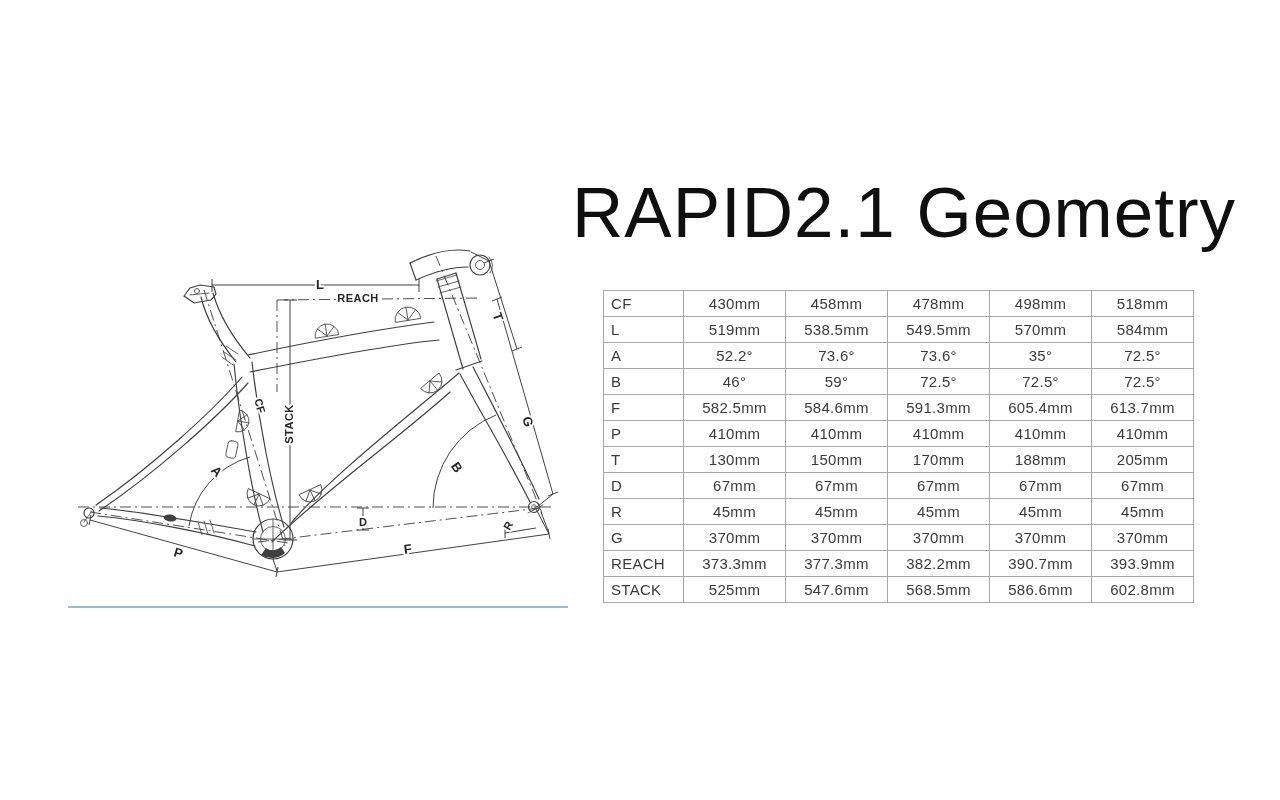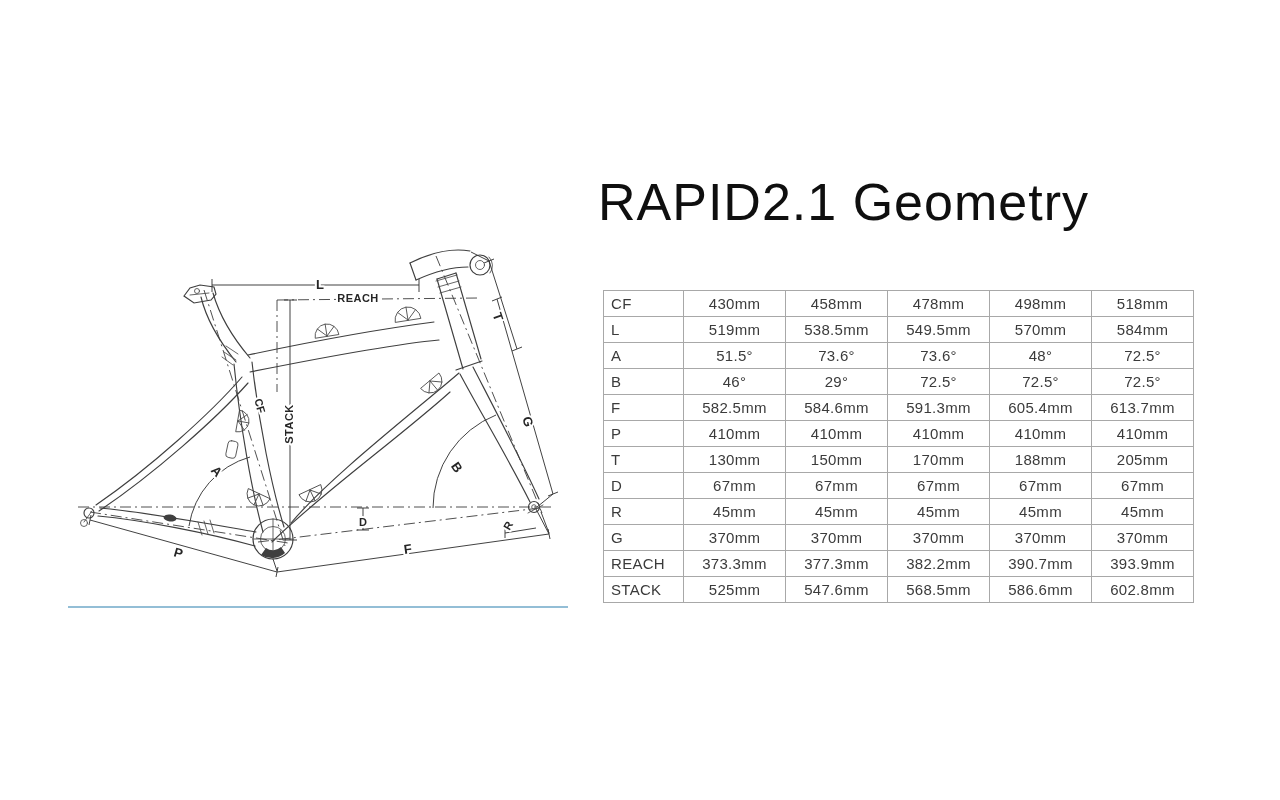--- a/index.html
+++ b/index.html
@@ -14,23 +14,23 @@
   .dim{stroke:#383838;fill:none;stroke-width:0.95;stroke-linecap:butt;}
   .dashdot{stroke:#3c3c3c;fill:none;stroke-width:0.9;stroke-dasharray:11 4 2 4;}
   .fillDark{fill:#3f3f3f;stroke:none;}
   .lab{font:bold 13px "Liberation Sans",sans-serif;fill:#262626;
        paint-order:stroke;stroke:#ffffff;stroke-width:4px;stroke-linejoin:round;
        text-anchor:middle;dominant-baseline:middle;}
   .lab.sm{font-size:11px;letter-spacing:0.5px;}
   .lab.xs{font-size:11px;}
 
   
-  .page-title{position:absolute;left:598px;top:174px;margin:0;
+  .page-title{position:absolute;left:572px;top:174px;margin:0;
       font-family:"Liberation Sans",sans-serif;font-weight:400;
-      font-size:52px;line-height:1.1;letter-spacing:1px;color:#0f0f0f;white-space:nowrap;}
+      font-size:71px;line-height:1.1;letter-spacing:1px;color:#0f0f0f;white-space:nowrap;}
 
   
   .geo-table{position:absolute;left:603px;top:290px;border-collapse:collapse;
       table-layout:fixed;background:#fff;}
   .geo-table td{border:1px solid #a8a8a8;height:25px;font-size:15px;color:#3b3b3b;
       text-align:center;padding:0;font-family:"Liberation Sans",sans-serif;
       letter-spacing:0.3px;white-space:nowrap;}
   .geo-table td.lbl{text-align:left;padding-left:7px;width:72px;}
   .geo-table col.c-label{width:80px;}
   .geo-table col.c-val{width:102px;}
@@ -195,30 +195,30 @@
       <tr>
         <td class="lbl">L</td>
         <td>519mm</td>
         <td>538.5mm</td>
         <td>549.5mm</td>
         <td>570mm</td>
         <td>584mm</td>
       </tr>
       <tr>
         <td class="lbl">A</td>
-        <td>51.5°</td>
+        <td>52.2°</td>
         <td>73.6°</td>
         <td>73.6°</td>
-        <td>48°</td>
+        <td>35°</td>
         <td>72.5°</td>
       </tr>
       <tr>
         <td class="lbl">B</td>
         <td>46°</td>
-        <td>29°</td>
+        <td>59°</td>
         <td>72.5°</td>
         <td>72.5°</td>
         <td>72.5°</td>
       </tr>
       <tr>
         <td class="lbl">F</td>
         <td>582.5mm</td>
         <td>584.6mm</td>
         <td>591.3mm</td>
         <td>605.4mm</td>

